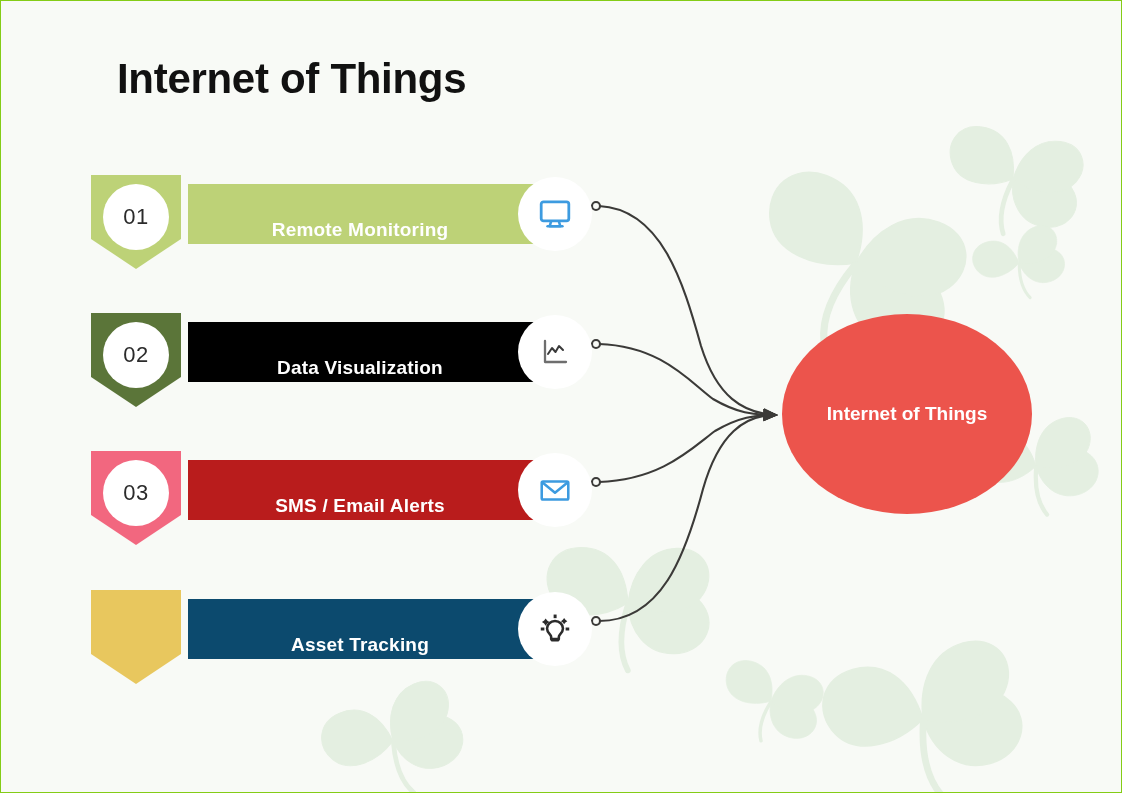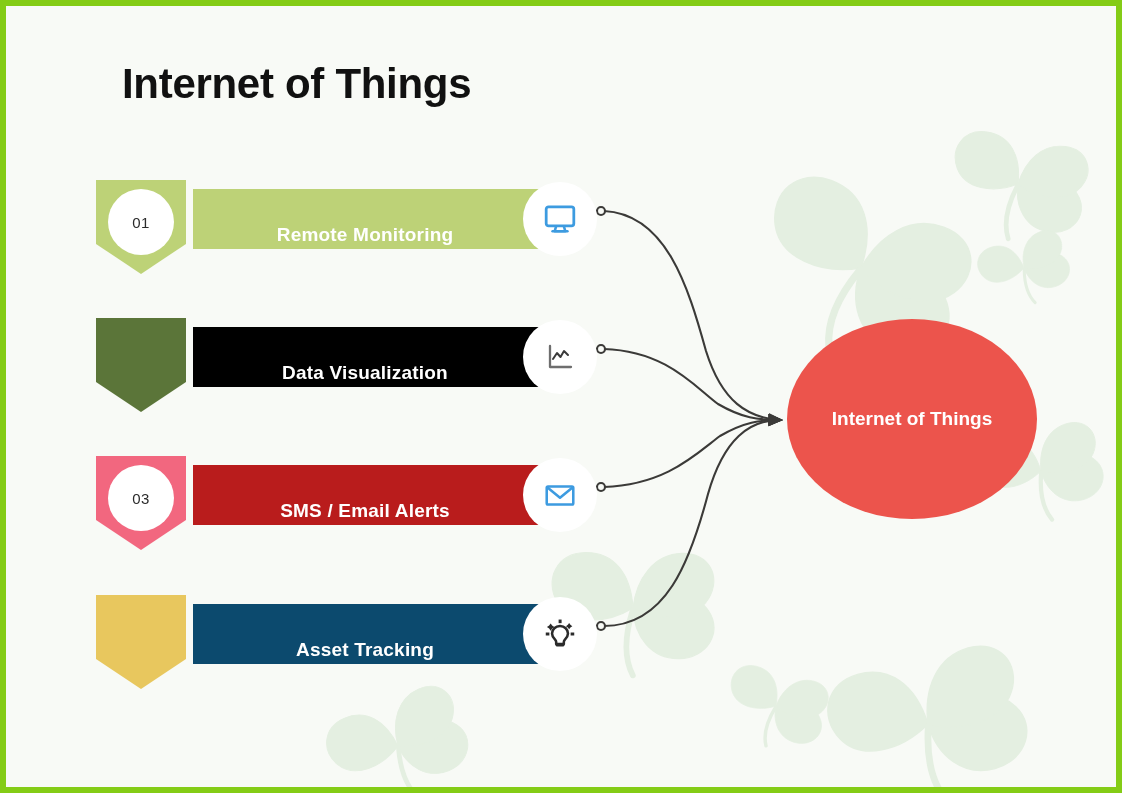--- a/index.html
+++ b/index.html
@@ -5,21 +5,21 @@
   html, body {
     margin: 0;
     padding: 0;
     background: #ffffff;
   }
   #canvas {
     position: relative;
     width: 1122px;
     height: 793px;
     background: #f8faf6;
-    border: 6px solid #84cc16;
+    border: 1px solid #84cc16;
     box-sizing: border-box;
     overflow: hidden;
     font-family: "Liberation Sans", sans-serif;
   }
   #bg-decor {
     position: absolute;
     left: 0; top: 0;
     width: 1122px; height: 793px;
     pointer-events: none;
   }
@@ -64,21 +64,21 @@
     position: absolute;
     left: 12px;
     top: 9px;
     width: 66px;
     height: 66px;
     border-radius: 50%;
     background: #ffffff;
     display: flex;
     align-items: center;
     justify-content: center;
-    font-size: 15px;
+    font-size: 22px;
     color: #2b2b2b;
     letter-spacing: 0.5px;
   }
   .bar {
     position: absolute;
     left: 187px;
     top: 9px;
     width: 400px;
     height: 60px;
     border-radius: 0 30px 30px 0;
@@ -188,20 +188,21 @@
           <path d="M12.5 22.5 L11 27.5 L21 27.5 L19.5 22.5" fill="none" stroke="#3D9BE0" stroke-width="2.4" stroke-linejoin="round"></path>
           <line x1="9" y1="27.5" x2="23" y2="27.5" stroke="#3D9BE0" stroke-width="2.4" stroke-linecap="round"></line>
         </svg>
       </span>
     </div>
   </div>
 
   <div class="row" style="top:312px">
     <div class="badge">
       <div class="badge-shape" style="background:#5B7539"></div>
+      <div class="badge-circle">02</div>
     </div>
     <div class="bar" style="background:#000000">
       <span class="bar-label">Data Visualization</span>
       <span class="icon-circle">
         <svg width="32" height="32" viewBox="0 0 32 32">
           <path d="M6 5 L6 26 L27 26" fill="none" stroke="#6E6E6E" stroke-width="2.3" stroke-linecap="round" stroke-linejoin="round"></path>
           <path d="M9 18 L13 12 L16.5 16 L20 10 L24 14" fill="none" stroke="#3A3A3A" stroke-width="2" stroke-linecap="round" stroke-linejoin="round"></path>
         </svg>
       </span>
     </div>

